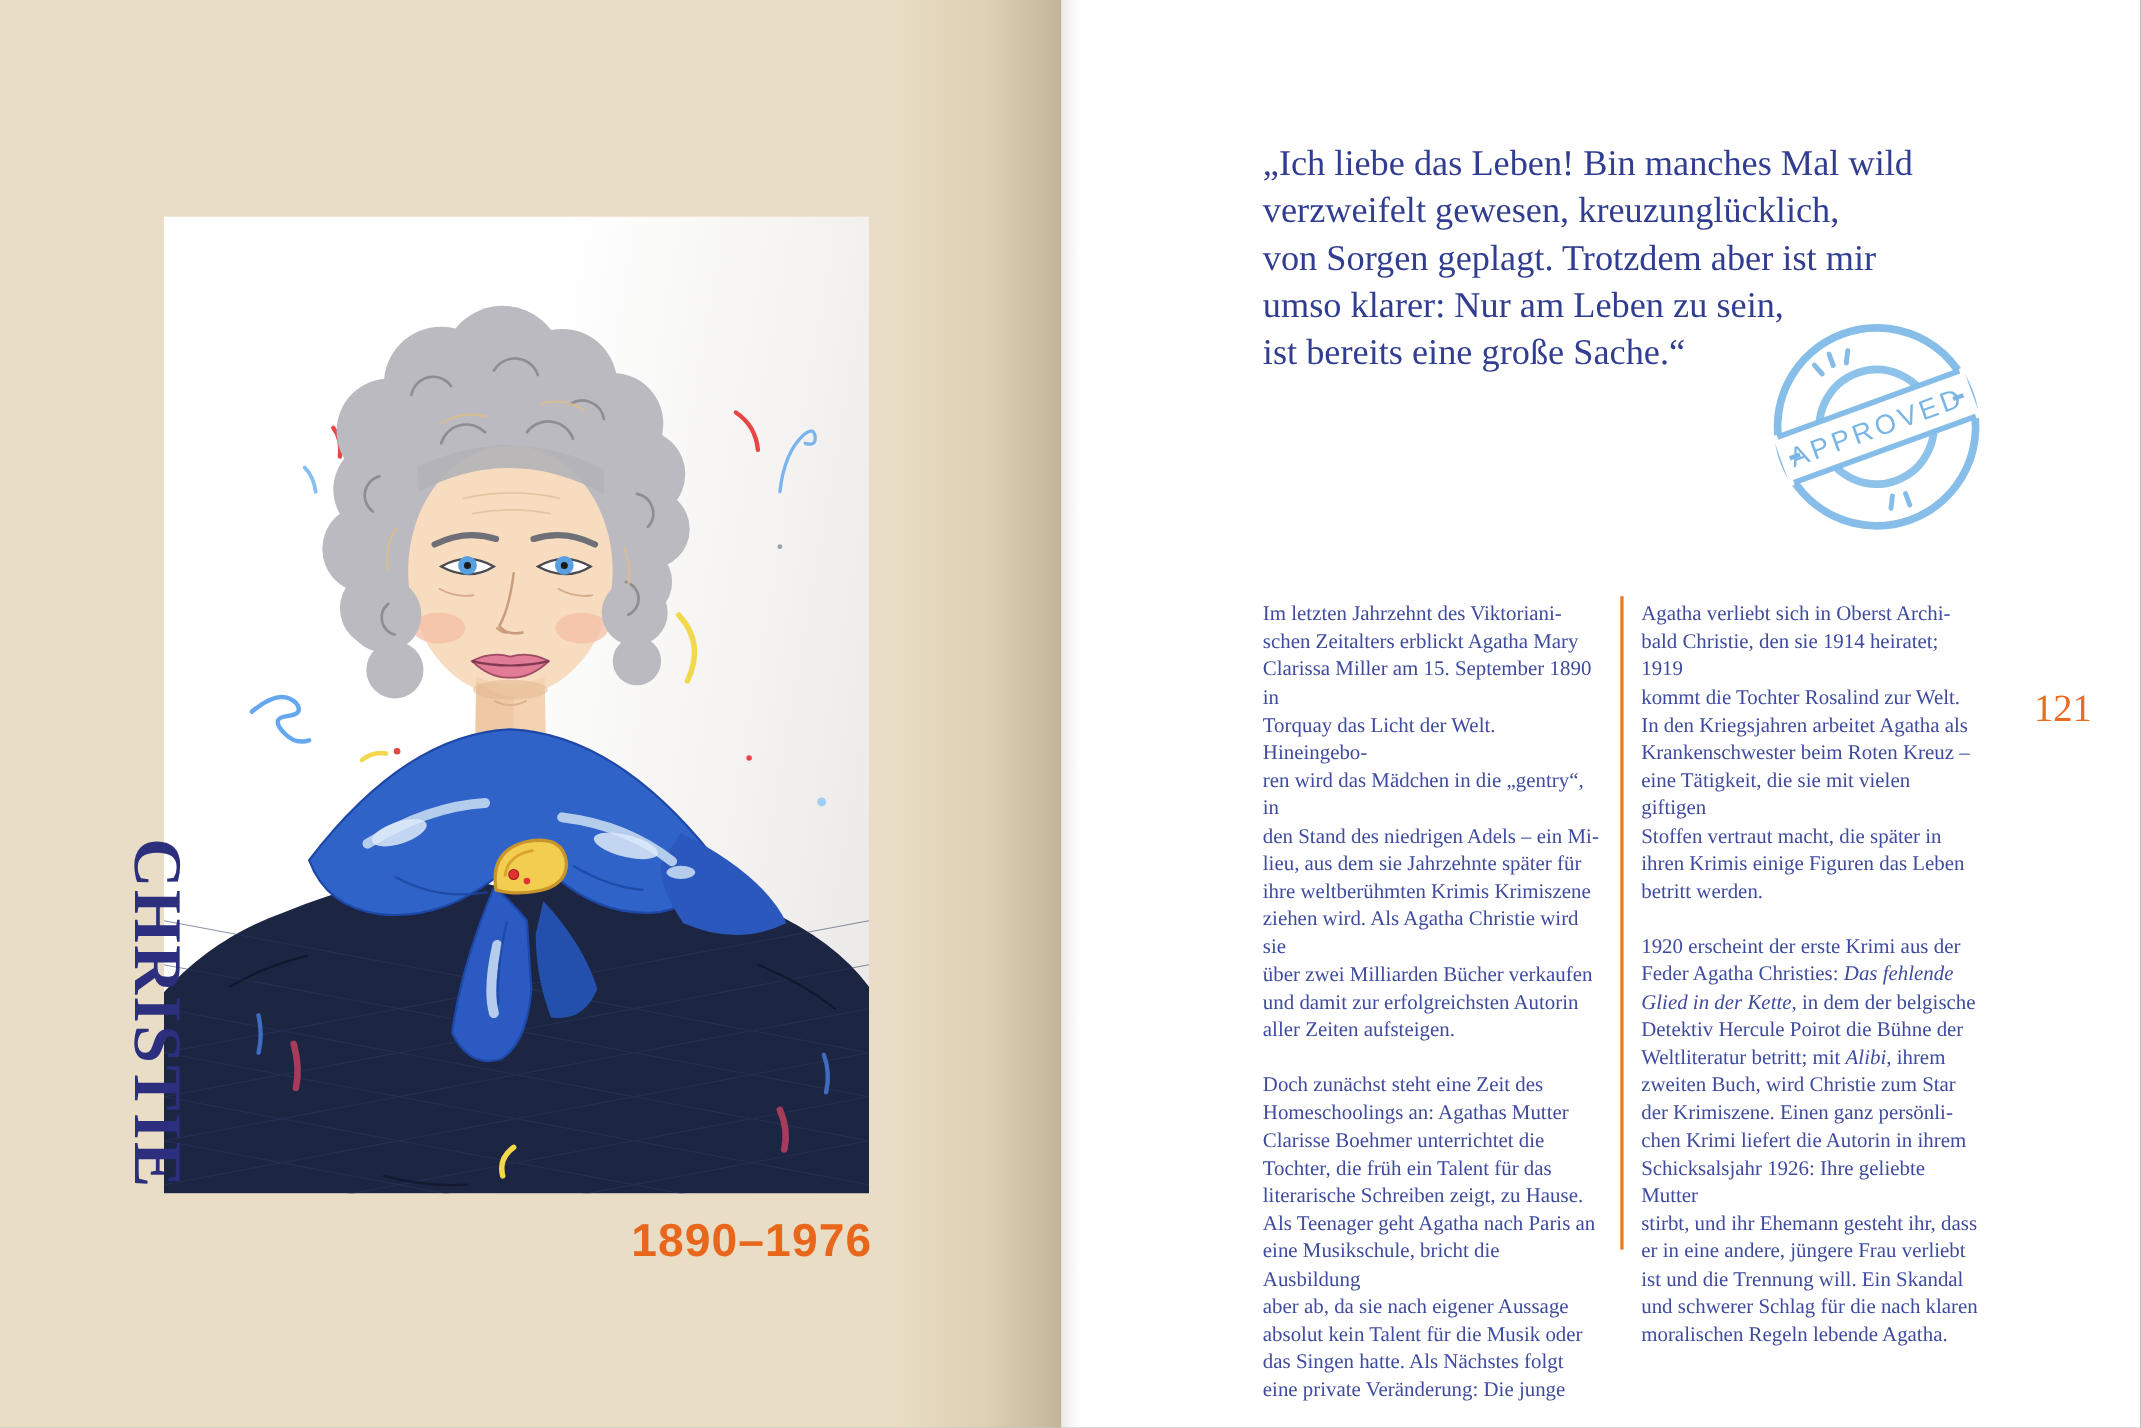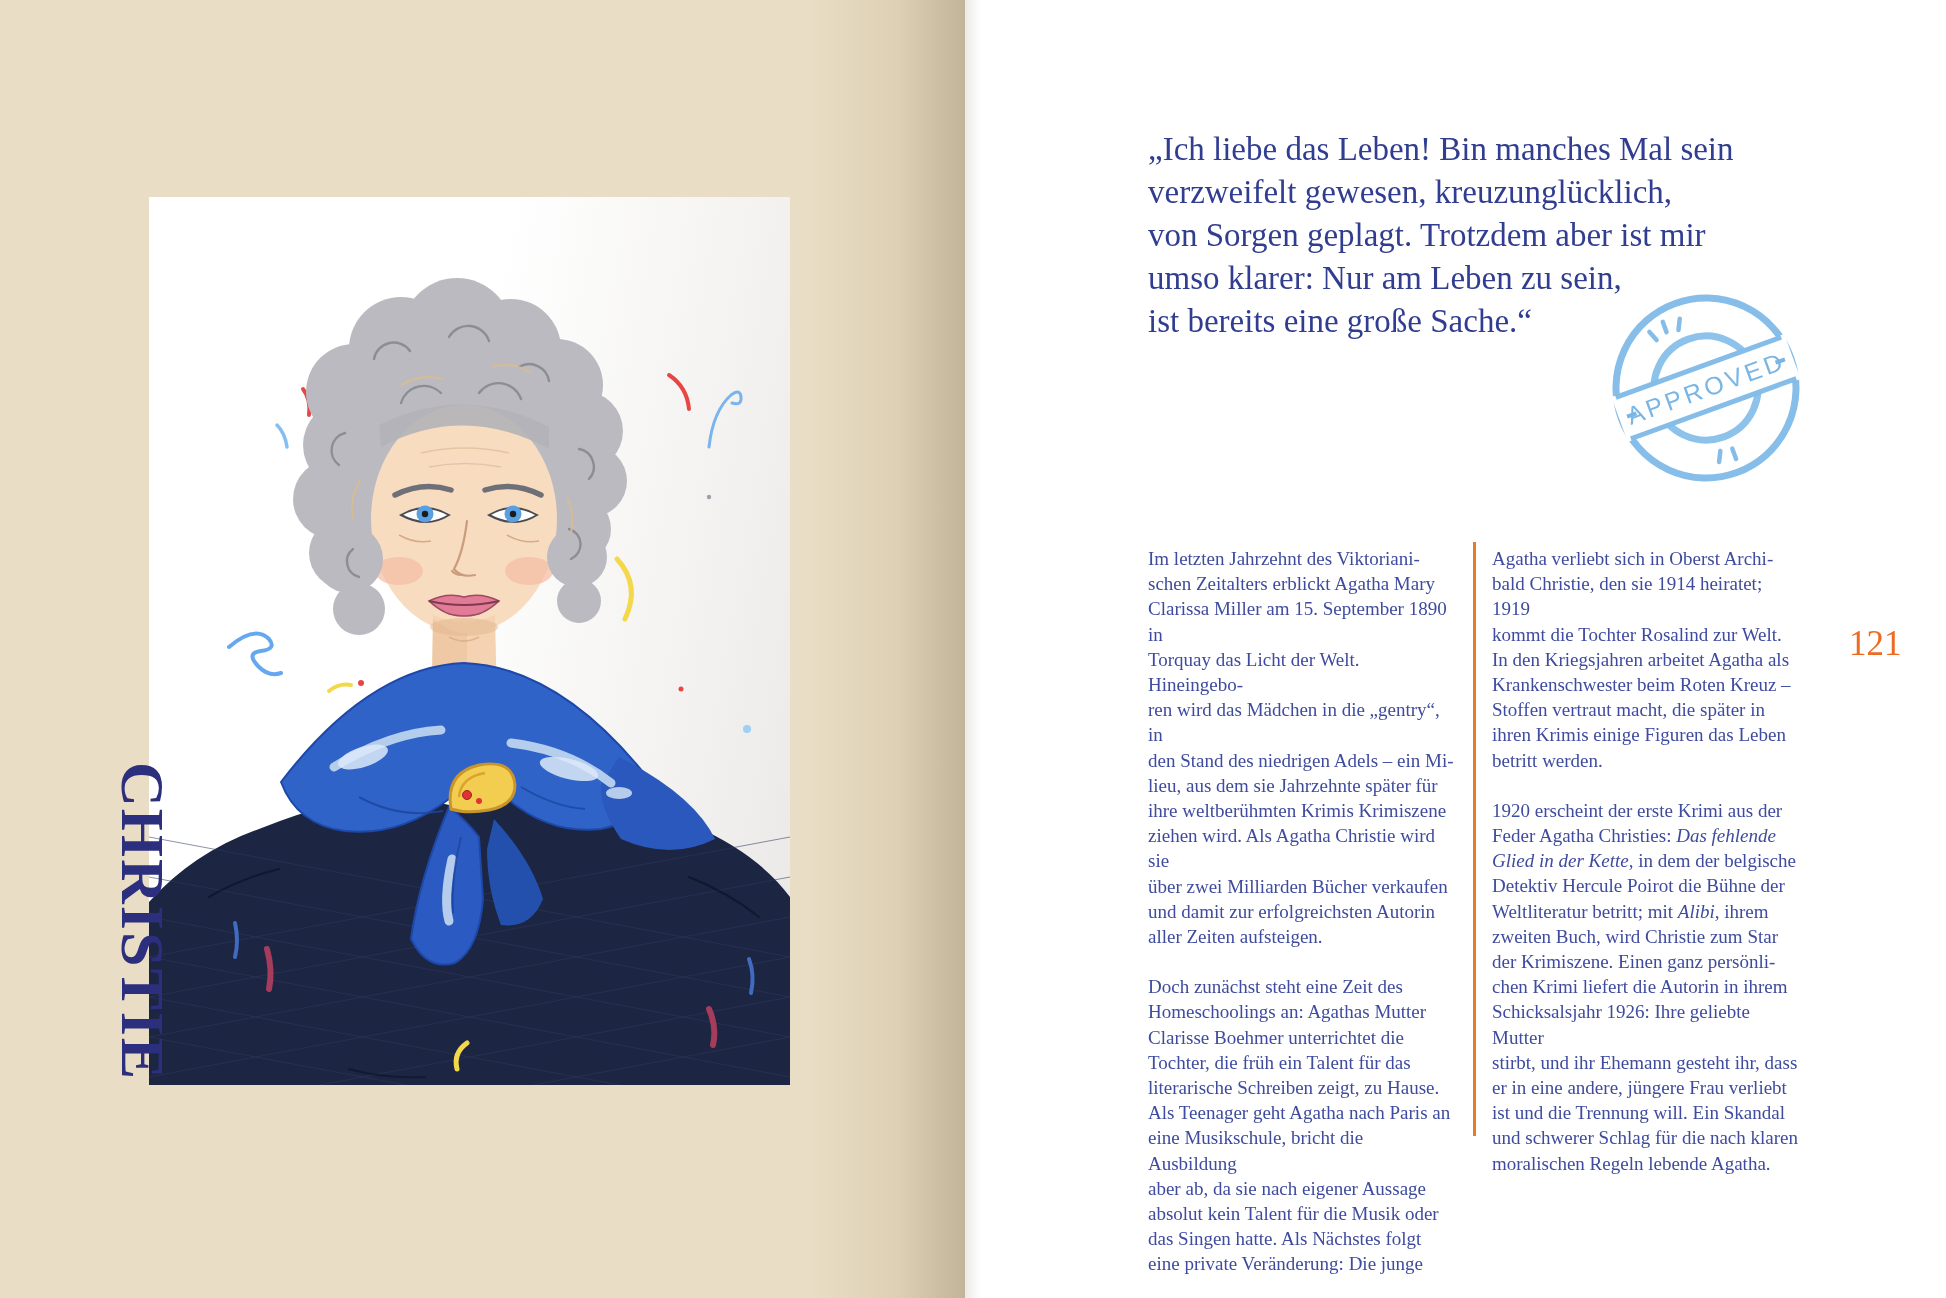--- a/index.html
+++ b/index.html
@@ -187,26 +187,27 @@
           <path d="M468,362 q24,26 8,60" stroke="#f3d84c" stroke-width="5"></path>
           <circle cx="598" cy="532" r="4" fill="#9cd0f5" stroke="none"></circle>
           <circle cx="532" cy="492" r="2.5" fill="#e84545" stroke="none"></circle>
           <path d="M318,846 q-14,10 -10,26" stroke="#f3d84c" stroke-width="5"></path>
         </g>
       </svg>
     </div>
 
     <h2 class="title-side">CHRISTIE</h2>
 
+    <div class="years">1890–1976</div>
   </section>
 
   <section class="page-right">
 
     <blockquote class="quote">
-        <div>„Ich liebe das Leben! Bin manches Mal sein</div>
+        <div>„Ich liebe das Leben! Bin manches Mal wild</div>
         <div>verzweifelt gewesen, kreuzunglücklich,</div>
         <div>von Sorgen geplagt. Trotzdem aber ist mir</div>
         <div>umso klarer: Nur am Leben zu sein,</div>
         <div>ist bereits eine große Sache.“</div>
       </blockquote>
 
     <div class="stamp">
       <svg viewBox="0 0 200 200" aria-hidden="true">
         <g transform="rotate(-20 100 100)" stroke="#6fb1e4" fill="none">
           <circle cx="100" cy="100" r="90" stroke-width="7" opacity=".9"></circle>
@@ -257,20 +258,21 @@
           </div>
         </div>
       <div class="divider"></div>
       <div class="col col-right">
           <div class="para">
             <div class="line"><span>Agatha verliebt sich in Oberst Archi-</span></div>
             <div class="line"><span>bald Christie, den sie 1914 heiratet; 1919</span></div>
             <div class="line"><span>kommt die Tochter Rosalind zur Welt.</span></div>
             <div class="line"><span>In den Kriegsjahren arbeitet Agatha als</span></div>
             <div class="line"><span>Krankenschwester beim Roten Kreuz –</span></div>
+            <div class="line"><span>eine Tätigkeit, die sie mit vielen giftigen</span></div>
             <div class="line"><span>Stoffen vertraut macht, die später in</span></div>
             <div class="line"><span>ihren Krimis einige Figuren das Leben</span></div>
             <div class="line"><span>betritt werden.</span></div>
           </div>
           <div class="para">
             <div class="line"><span>1920 erscheint der erste Krimi aus der</span></div>
             <div class="line"><span>Feder Agatha Christies: </span><span class="it">Das fehlende</span></div>
             <div class="line"><span class="it">Glied in der Kette</span><span>, in dem der belgische</span></div>
             <div class="line"><span>Detektiv Hercule Poirot die Bühne der</span></div>
             <div class="line"><span>Weltliteratur betritt; mit </span><span class="it">Alibi</span><span>, ihrem</span></div>

